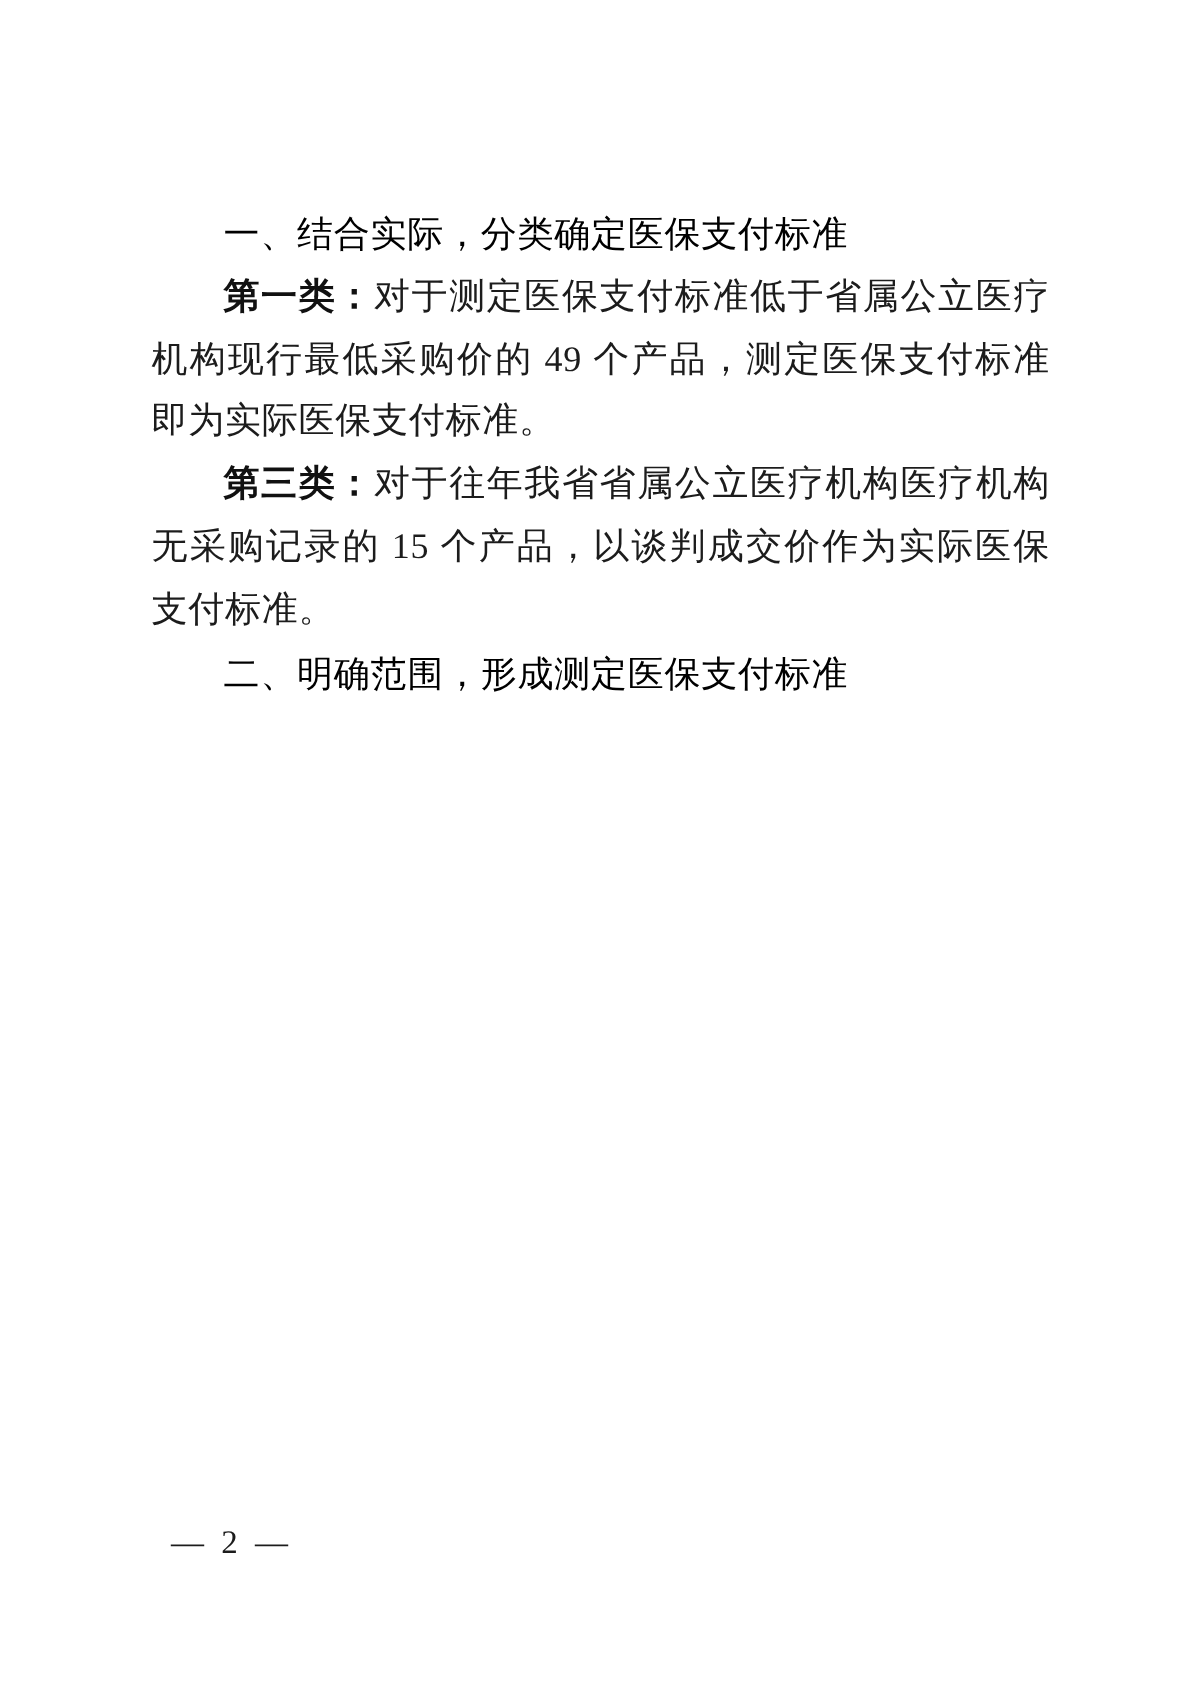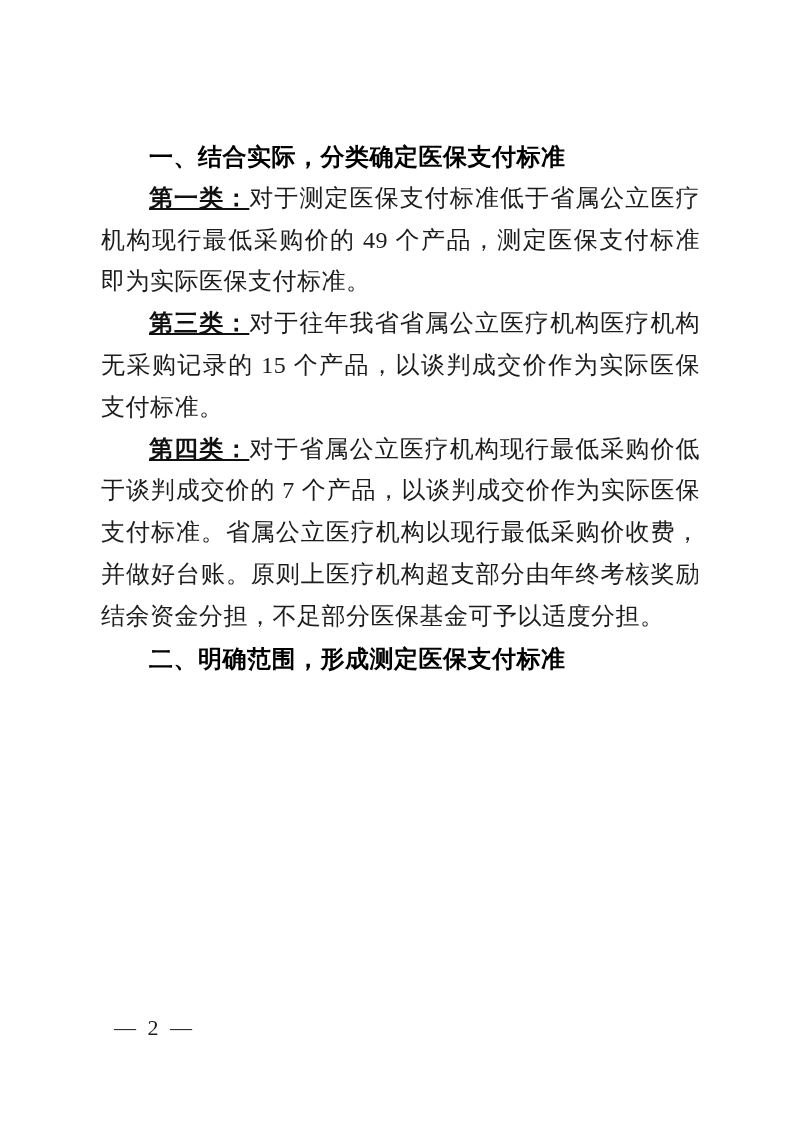--- a/index.html
+++ b/index.html
@@ -27,31 +27,30 @@
     letter-spacing: 0.5px;
   }
   .content p {
     margin: 0;
     text-indent: 2em;
   }
   .doc-heading {
     margin: 0;
     text-indent: 2em;
     font-family: "Liberation Sans", "DejaVu Sans", sans-serif;
-    font-weight: 700;
+    font-weight: 400;
     font-size: 24px;
     line-height: 41.8px;
     color: #000000;
     text-align: left;
     letter-spacing: 0.5px;
   }
   .cat-label {
     font-weight: 700;
     color: #111111;
-    text-decoration: underline;
   }
   .page-number {
     position: absolute;
     left: 114px;
     top: 1013px;
     font-size: 22px;
     line-height: 30px;
     letter-spacing: 3px;
     color: #1c1c1c;
     font-family: "Liberation Serif", "DejaVu Serif", serif;
@@ -64,21 +63,20 @@
   <div class="content">
 
     <h2 class="doc-heading">一、结合实际，分类确定医保支付标准</h2>
 
 
     <p><span class="cat-label">第一类：</span><span>对于测定医保支付标准低于省属公立医疗机构现行最低采购价的 49 个产品，测定医保支付标准即为实际医保支付标准。</span></p>
 
 
     <p><span class="cat-label">第三类：</span><span>对于往年我省省属公立医疗机构医疗机构无采购记录的 15 个产品，以谈判成交价作为实际医保支付标准。</span></p>
 
-    <p><span class="cat-label">第四类：</span><span>对于省属公立医疗机构现行最低采购价低于谈判成交价的 7 个产品，以谈判成交价作为实际医保支付标准。省属公立医疗机构以现行最低采购价收费，并做好台账。原则上医疗机构超支部分由年终考核奖励结余资金分担，不足部分医保基金可予以适度分担。</span></p>
 
     <h2 class="doc-heading">二、明确范围，形成测定医保支付标准</h2>
 
 
   </div>
 
   <div class="page-number">— 2 —</div>
 </div>
 
 </body></html>

